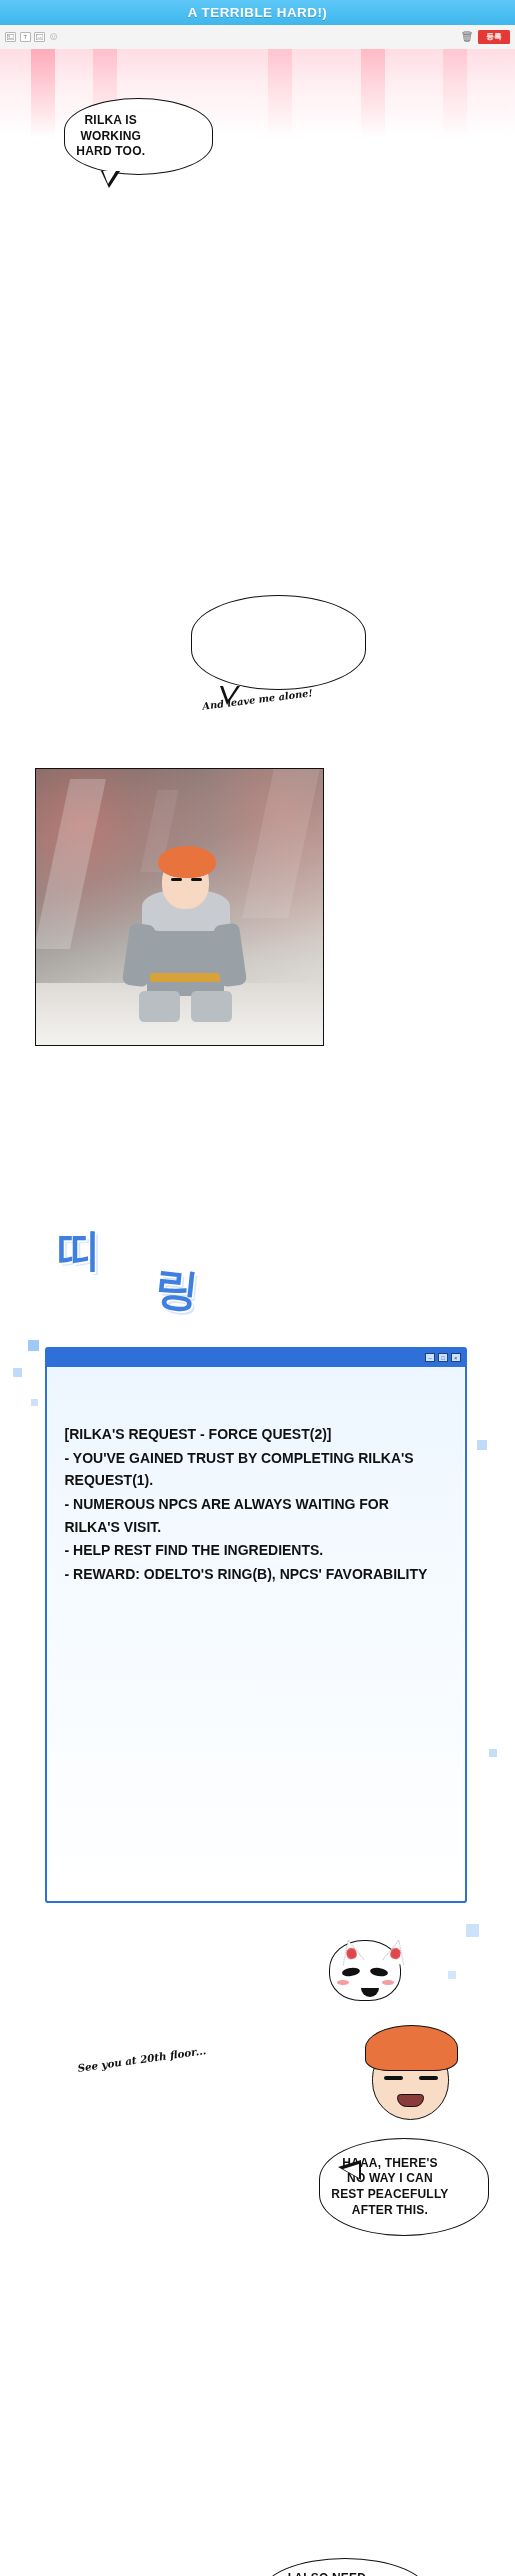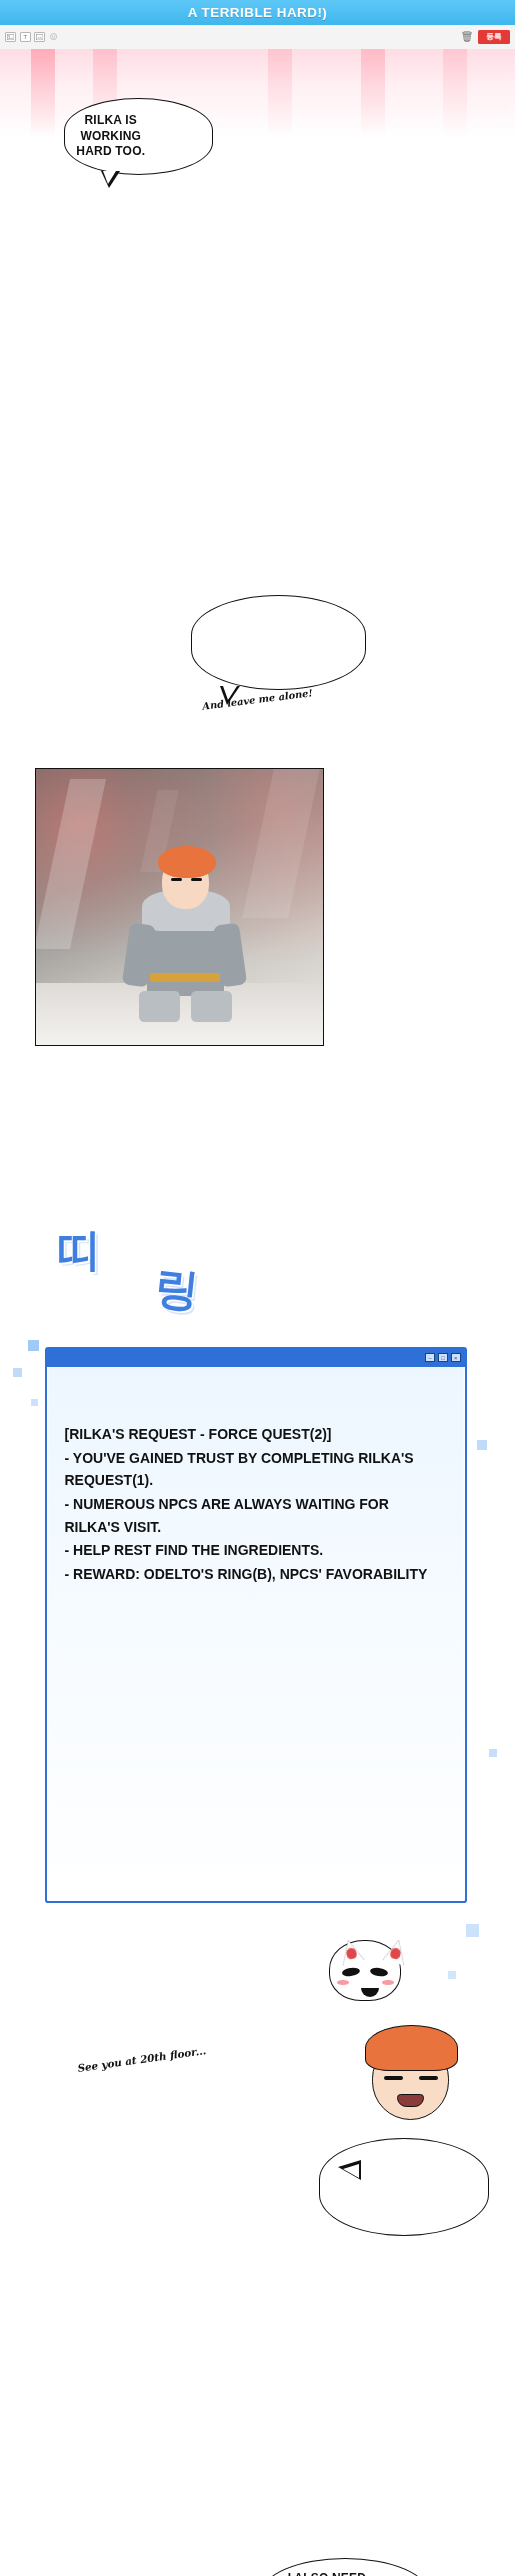--- a/index.html
+++ b/index.html
@@ -400,20 +400,24 @@
 
     <div id="boy-head-2">
       <div class="bh-face"></div>
       <div class="bh-hair"></div>
       <div class="bh-eye" style="left:23px; top:54px;"></div>
       <div class="bh-eye" style="left:58px; top:54px;"></div>
       <div class="bh-mouth"></div>
     </div>
 
     <div class="bubble" id="bubble-haaa">
+      <span class="txt">HAAA, THERE'S
+NO WAY I CAN
+REST PEACEFULLY
+AFTER THIS.</span>
       <span class="tail"></span>
       <span class="tail-in"></span>
     </div>
 
     <div class="bubble" id="bubble-samsam">
       <span class="txt">I ALSO NEED
 HELP, LET'S CALL
 SAMSAM FOR
 THIS.</span>
 

